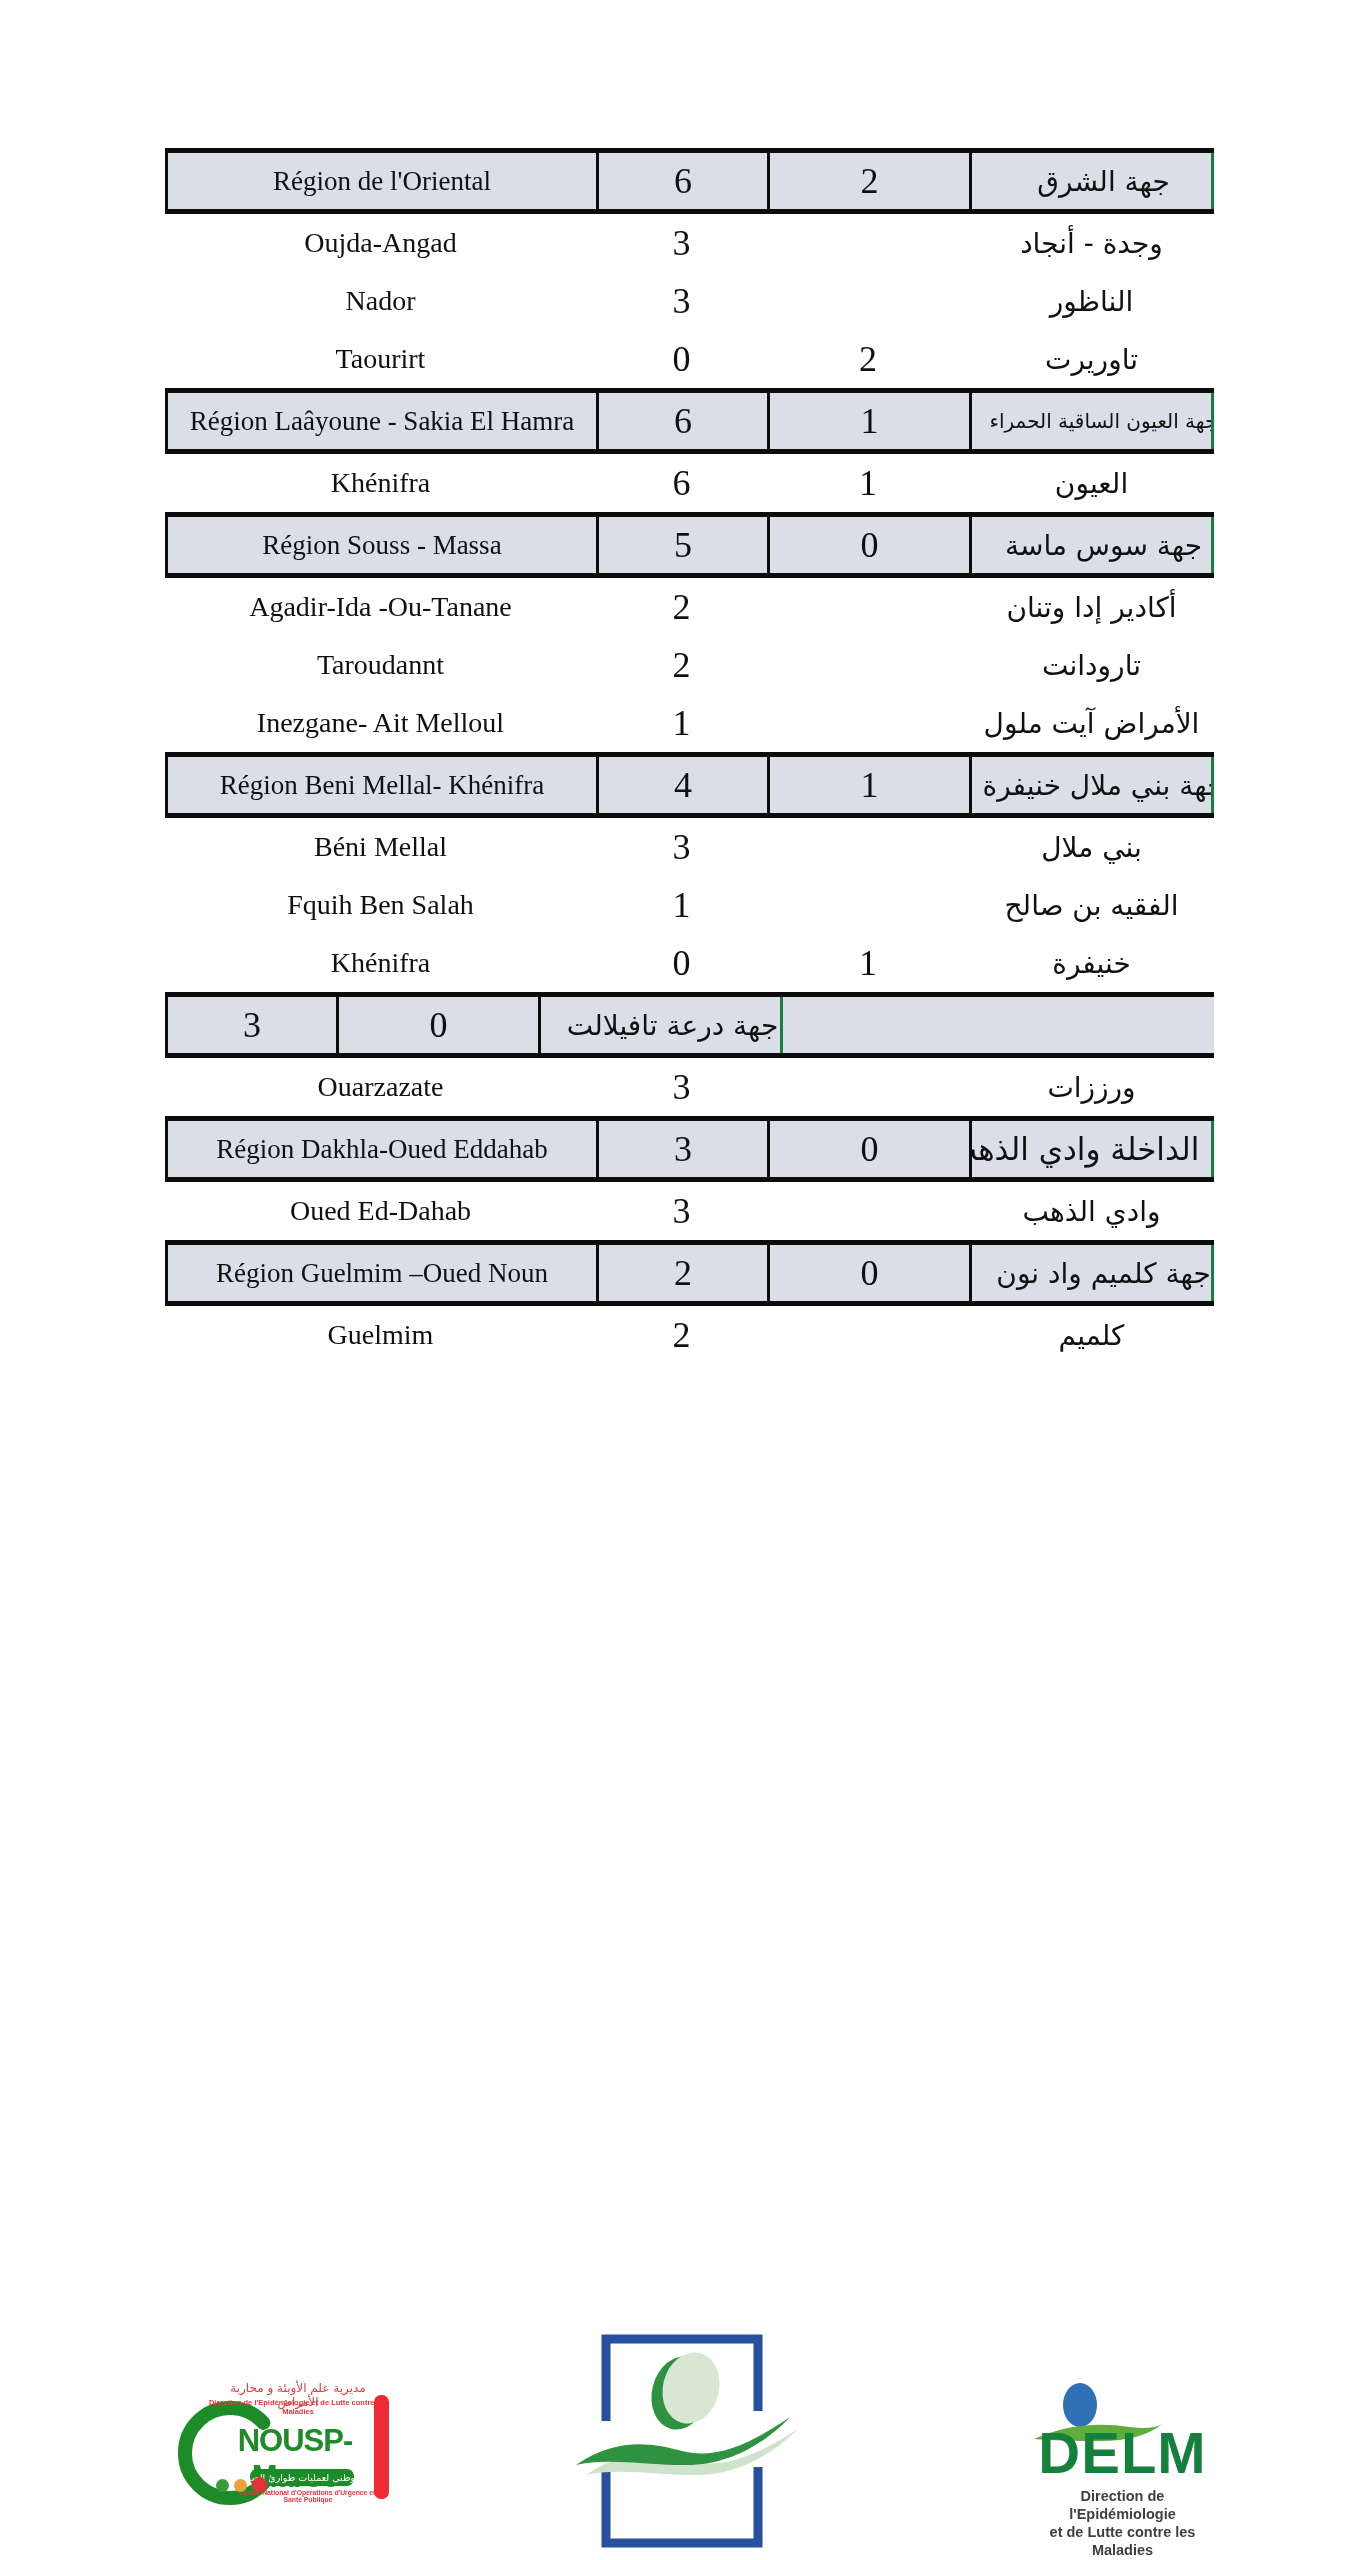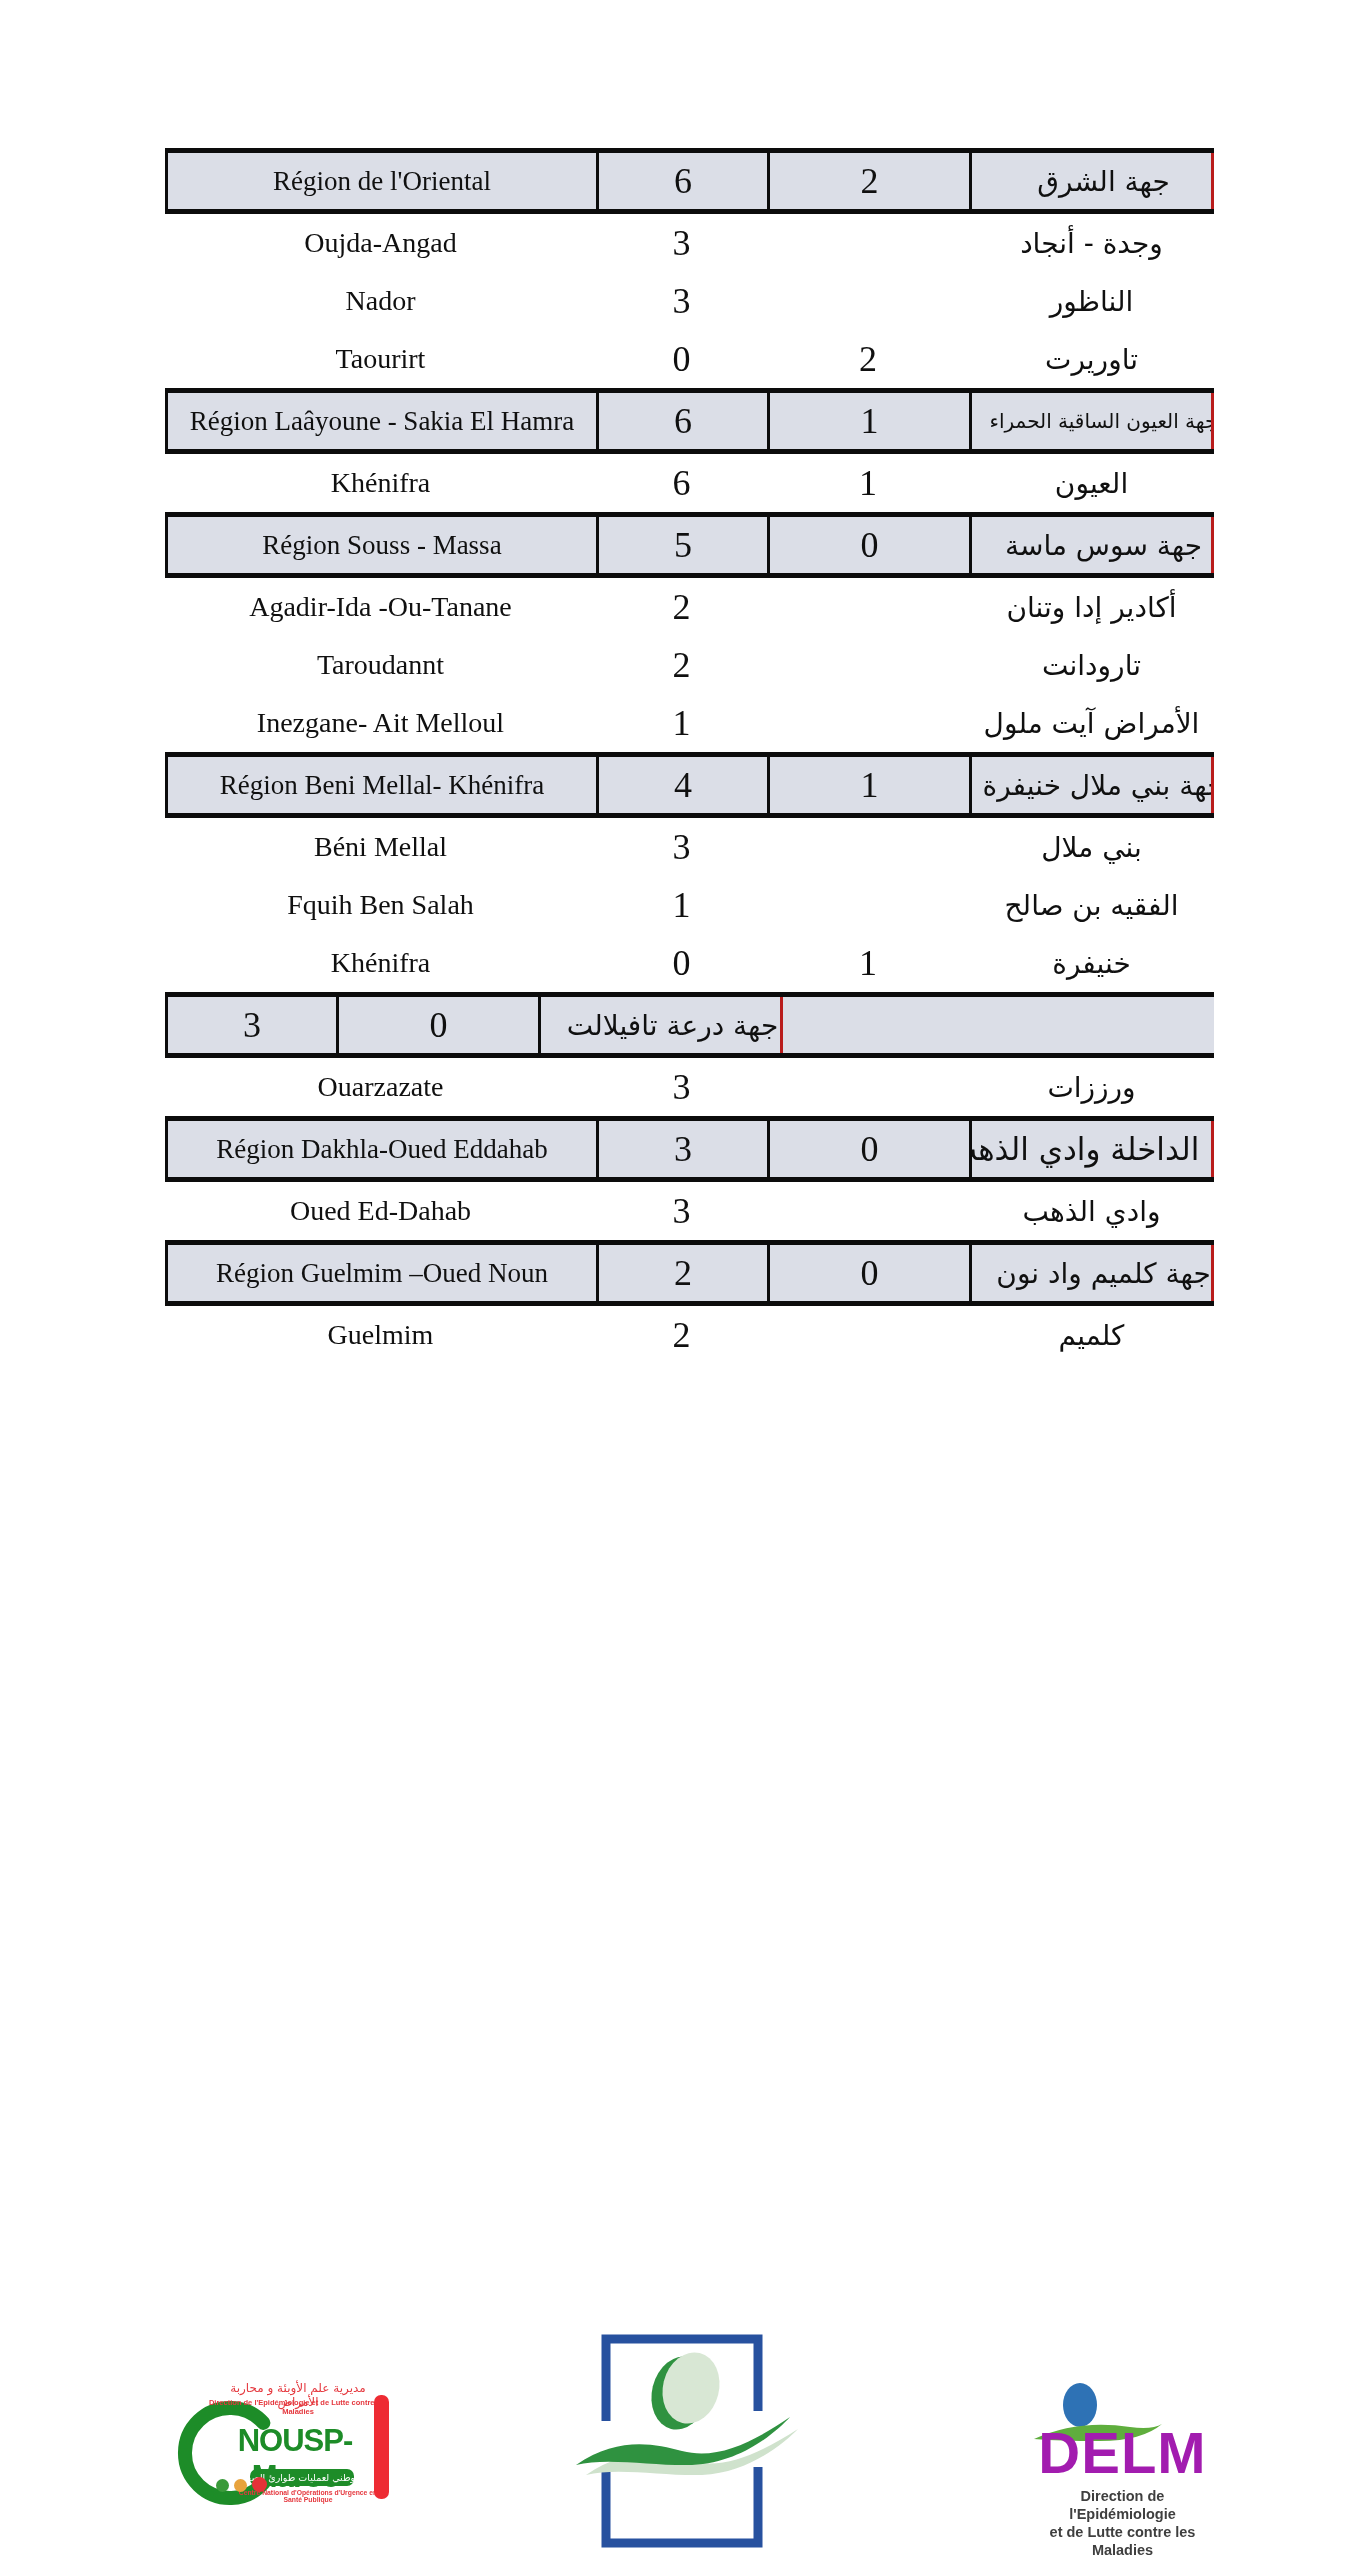--- a/index.html
+++ b/index.html
@@ -21,21 +21,21 @@
   .cell {
     box-sizing:border-box; display:flex; align-items:center; justify-content:center;
     white-space:nowrap; overflow:hidden;
   }
   .c-fr { width:431px; font-size:28px; }
   .c-v1 { width:171px; font-size:36px; }
   .c-v2 { width:202px; font-size:36px; }
   .c-ar { width:245px; font-size:28px; font-family:"DejaVu Sans",sans-serif; direction:rtl; }
   .region .c-fr { font-size:27px; }
   .region .cell { border-left:3px solid #0c0c0c; }
-  .region .cell:last-child { border-right:3px solid #b91c1c;padding-left:24px; }
+  .region .cell:last-child { border-right:3px solid #15803d;padding-left:24px; }
   .c-ar.ar-md { font-size:31px; }
   .c-ar.ar-sm { font-size:20px; }
 
   
   .logo { position:absolute; }
   .logo, .logo * { box-sizing:border-box; }
 
   
   .nousp { left:168px; top:2383px; width:252px; height:142px; }
   .nousp .arc-svg { position:absolute; left:0; top:6px; }
@@ -73,21 +73,21 @@
   
   .ministry { left:592px; top:2325px; width:180px; height:232px; }
   .ministry svg { overflow:visible; }
 
   
   .delm { left:1030px; top:2383px; width:185px; height:145px; font-family:"Liberation Sans",sans-serif; }
   .delm .head { position:absolute; left:33px; top:0; width:34px; height:44px; border-radius:50%; background:#2e72b5; }
   .delm .swoosh-svg { position:absolute; left:0; top:0; }
   .delm .name {
     position:absolute; top:40px; left:0; width:185px; text-align:center;
-    color:#a21caf; font-size:58px; font-weight:bold; letter-spacing:1px; line-height:60px;
+    color:#15803d; font-size:58px; font-weight:bold; letter-spacing:1px; line-height:60px;
   }
   .delm .sub {
     position:absolute; top:104px; left:0; width:185px; text-align:center;
     color:#3f3f3f; font-size:14.5px; font-weight:bold; line-height:18px;
   }
 </style>
 </head>
 <body>
 
 <div class="page">

